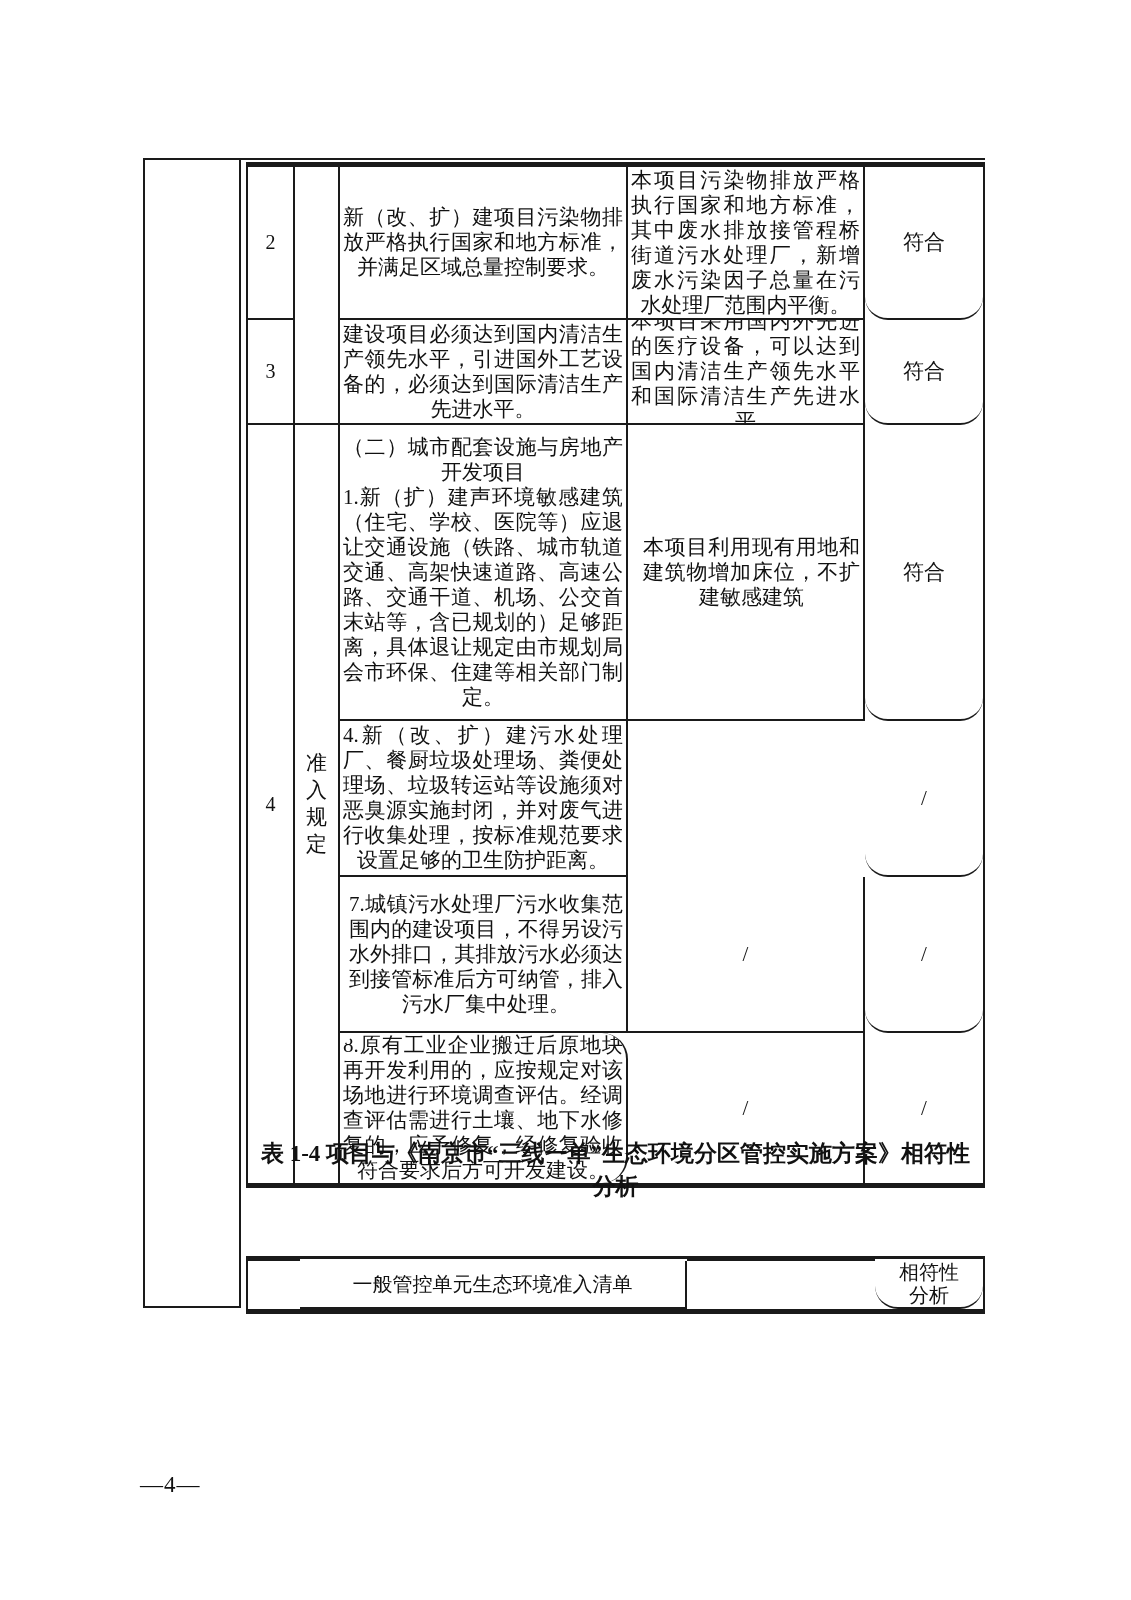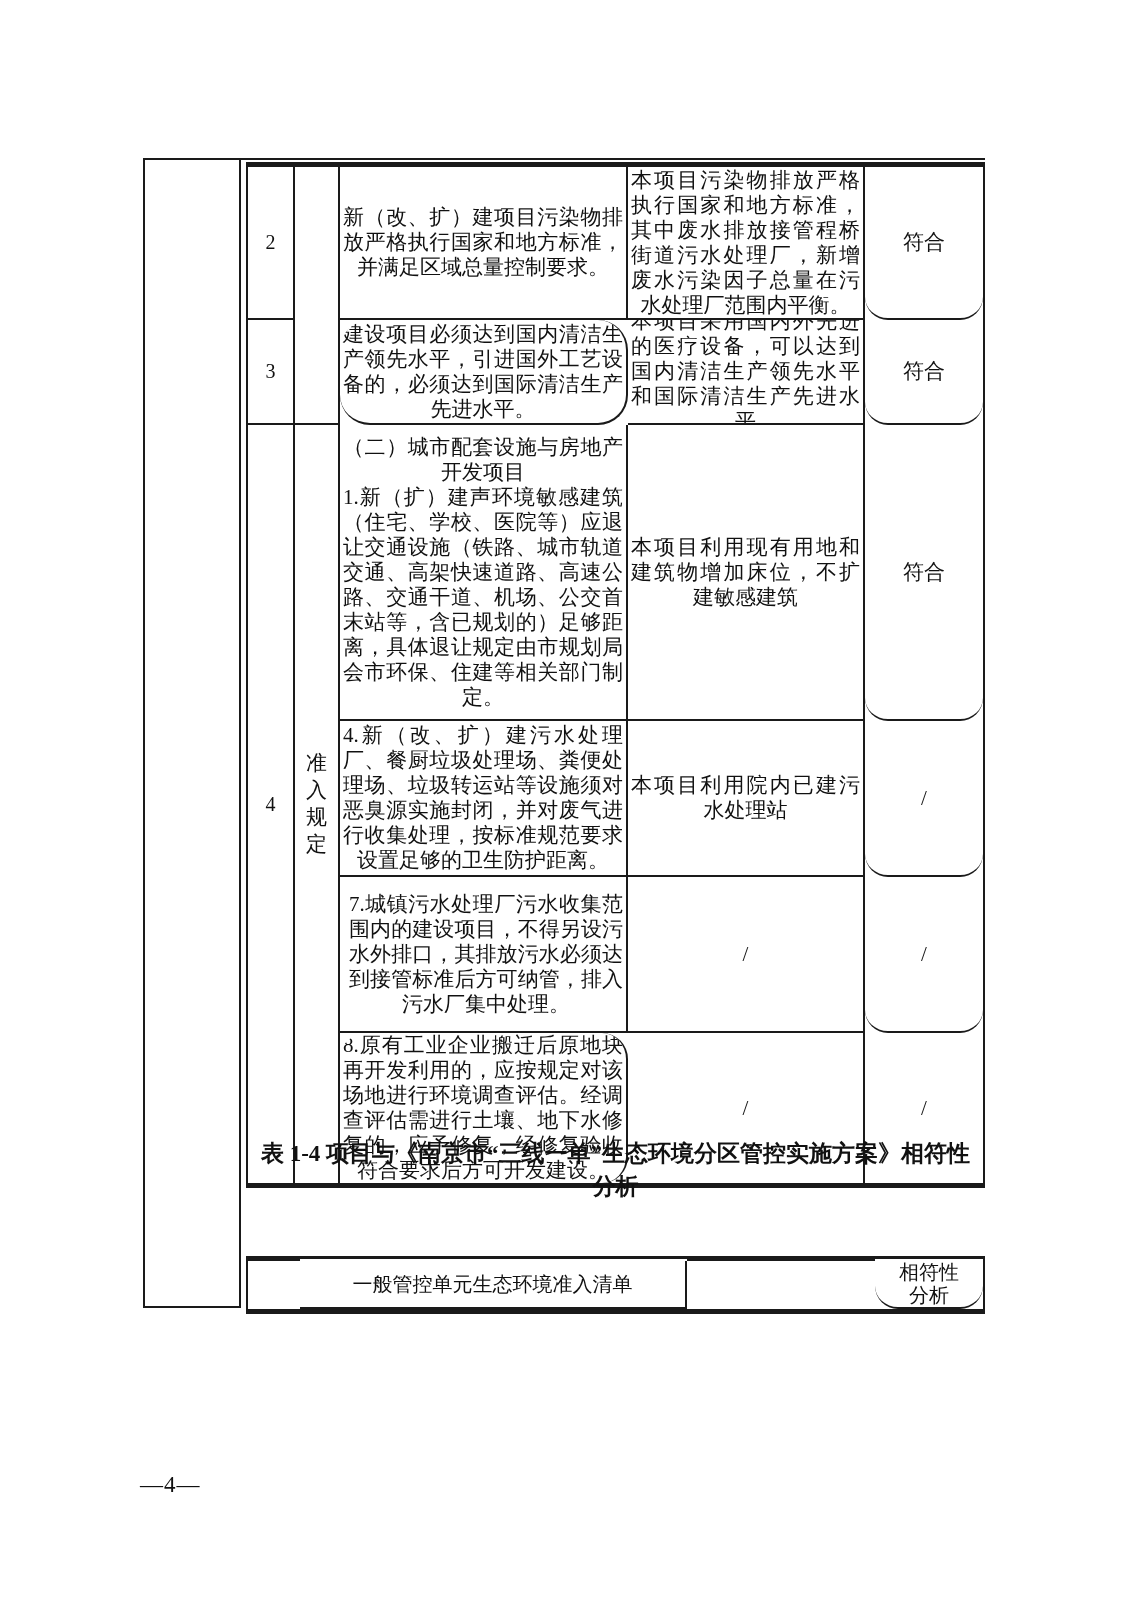--- a/index.html
+++ b/index.html
@@ -70,46 +70,43 @@
     <div class="c" style="grid-column:3;grid-row:1;">
       <div class="txt">新（改、扩）建项目污染物排放严格执行国家和地方标准，并满足区域总量控制要求。</div>
     </div>
     <div class="c" style="grid-column:4;grid-row:1;">
       <div class="txt">本项目污染物排放严格执行国家和地方标准，其中废水排放接管程桥街道污水处理厂，新增废水污染因子总量在污水处理厂范围内平衡。</div>
     </div>
     <div class="c nr" style="grid-column:5;grid-row:1;">
       <div class="txt ctr">符合</div>
     </div>
 
-    <div class="c" style="grid-column:3;grid-row:2;border-radius:30px;">
+    <div class="c" style="grid-column:3;grid-row:2;">
       <div class="txt">建设项目必须达到国内清洁生产领先水平，引进国外工艺设备的，必须达到国际清洁生产先进水平。</div>
     </div>
     <div class="c" style="grid-column:4;grid-row:2;">
       <div class="txt">本项目采用国内外先进的医疗设备，可以达到国内清洁生产领先水平和国际清洁生产先进水平</div>
     </div>
     <div class="c nr" style="grid-column:5;grid-row:2;">
       <div class="txt ctr">符合</div>
     </div>
 
     <div class="c" style="grid-column:3;grid-row:3;justify-content:center;">
       <div class="txt">（二）城市配套设施与房地产开发项目
 1.新（扩）建声环境敏感建筑（住宅、学校、医院等）应退让交通设施（铁路、城市轨道交通、高架快速道路、高速公路、交通干道、机场、公交首末站等，含已规划的）足够距离，具体退让规定由市规划局会市环保、住建等相关部门制定。</div>
     </div>
-    <div class="c" style="grid-column:4;grid-row:3;">
+    <div class="c" style="grid-column:4;grid-row:3;padding-left:12px;">
       <div class="txt">本项目利用现有用地和建筑物增加床位，不扩建敏感建筑</div>
     </div>
     <div class="c nr" style="grid-column:5;grid-row:3;">
       <div class="txt ctr">符合</div>
     </div>
 
     <div class="c" style="grid-column:3;grid-row:4;">
       <div class="txt">4.新（改、扩）建污水处理厂、餐厨垃圾处理场、粪便处理场、垃圾转运站等设施须对恶臭源实施封闭，并对废气进行收集处理，按标准规范要求设置足够的卫生防护距离。</div>
-    </div>
-    <div class="c" style="grid-column:4;grid-row:4;">
-      <div class="txt">本项目利用院内已建污水处理站</div>
     </div>
     <div class="c nr" style="grid-column:5;grid-row:4;">
       <div class="txt ctr">/</div>
     </div>
 
     <div class="c" style="grid-column:3;grid-row:5;padding-left:6px;">
       <div class="txt">7.城镇污水处理厂污水收集范围内的建设项目，不得另设污水外排口，其排放污水必须达到接管标准后方可纳管，排入污水厂集中处理。</div>
     </div>
     <div class="c" style="grid-column:4;grid-row:5;">
       <div class="txt ctr">/</div>

